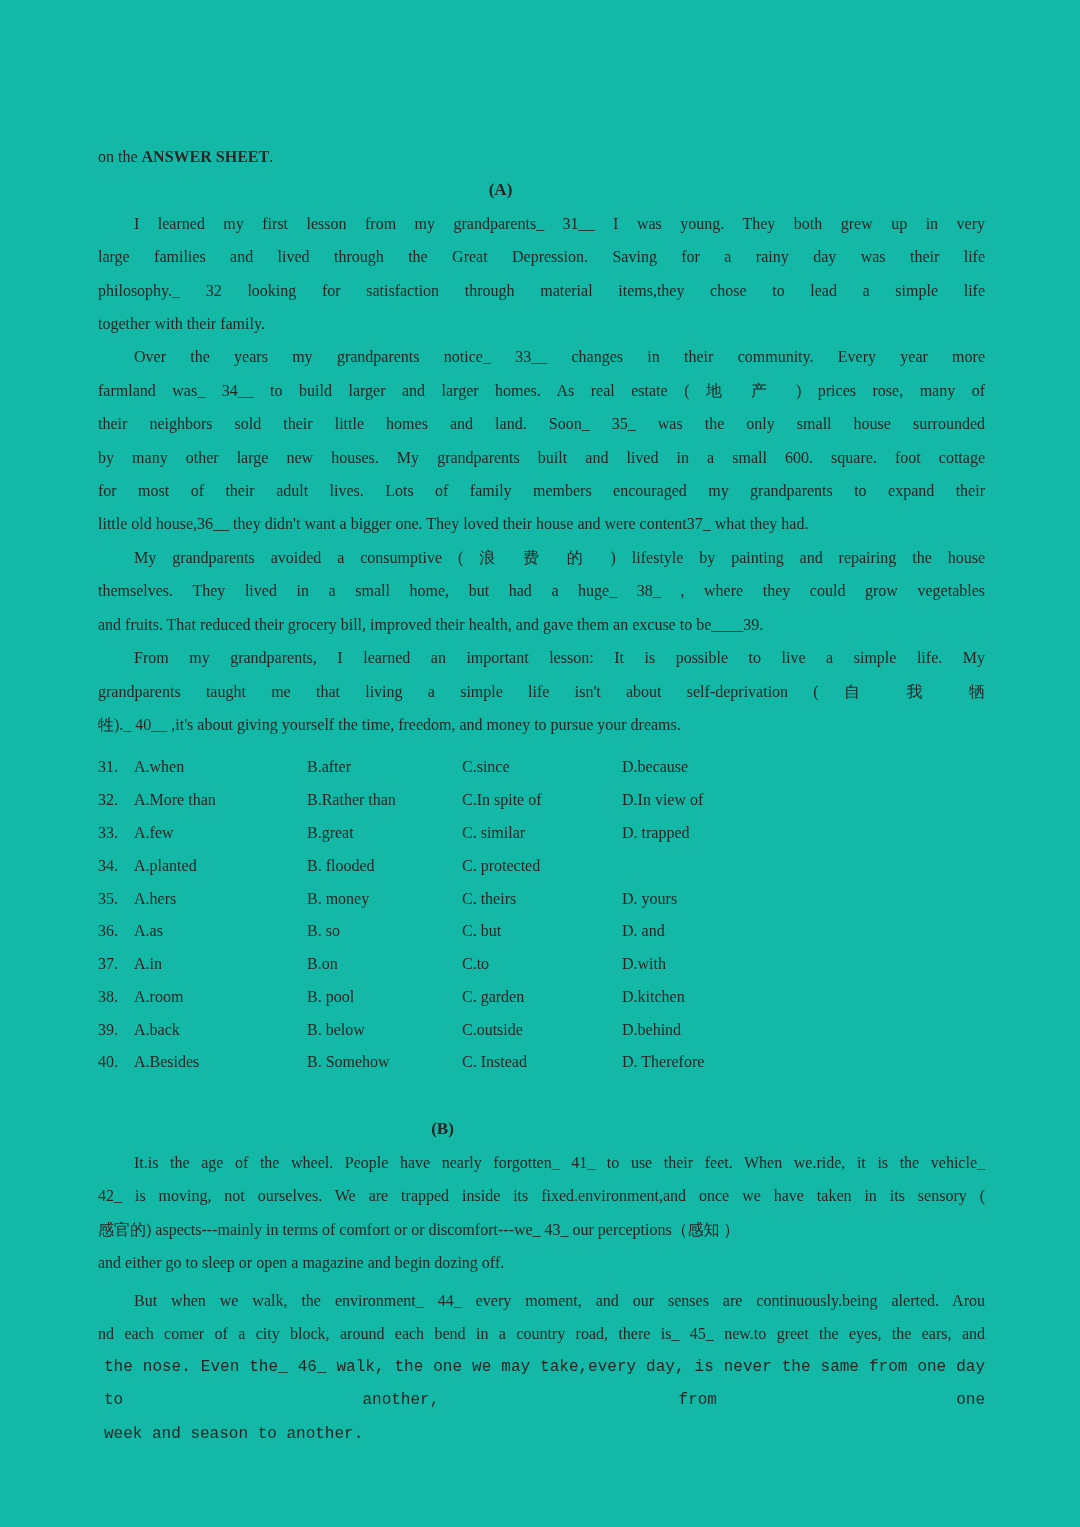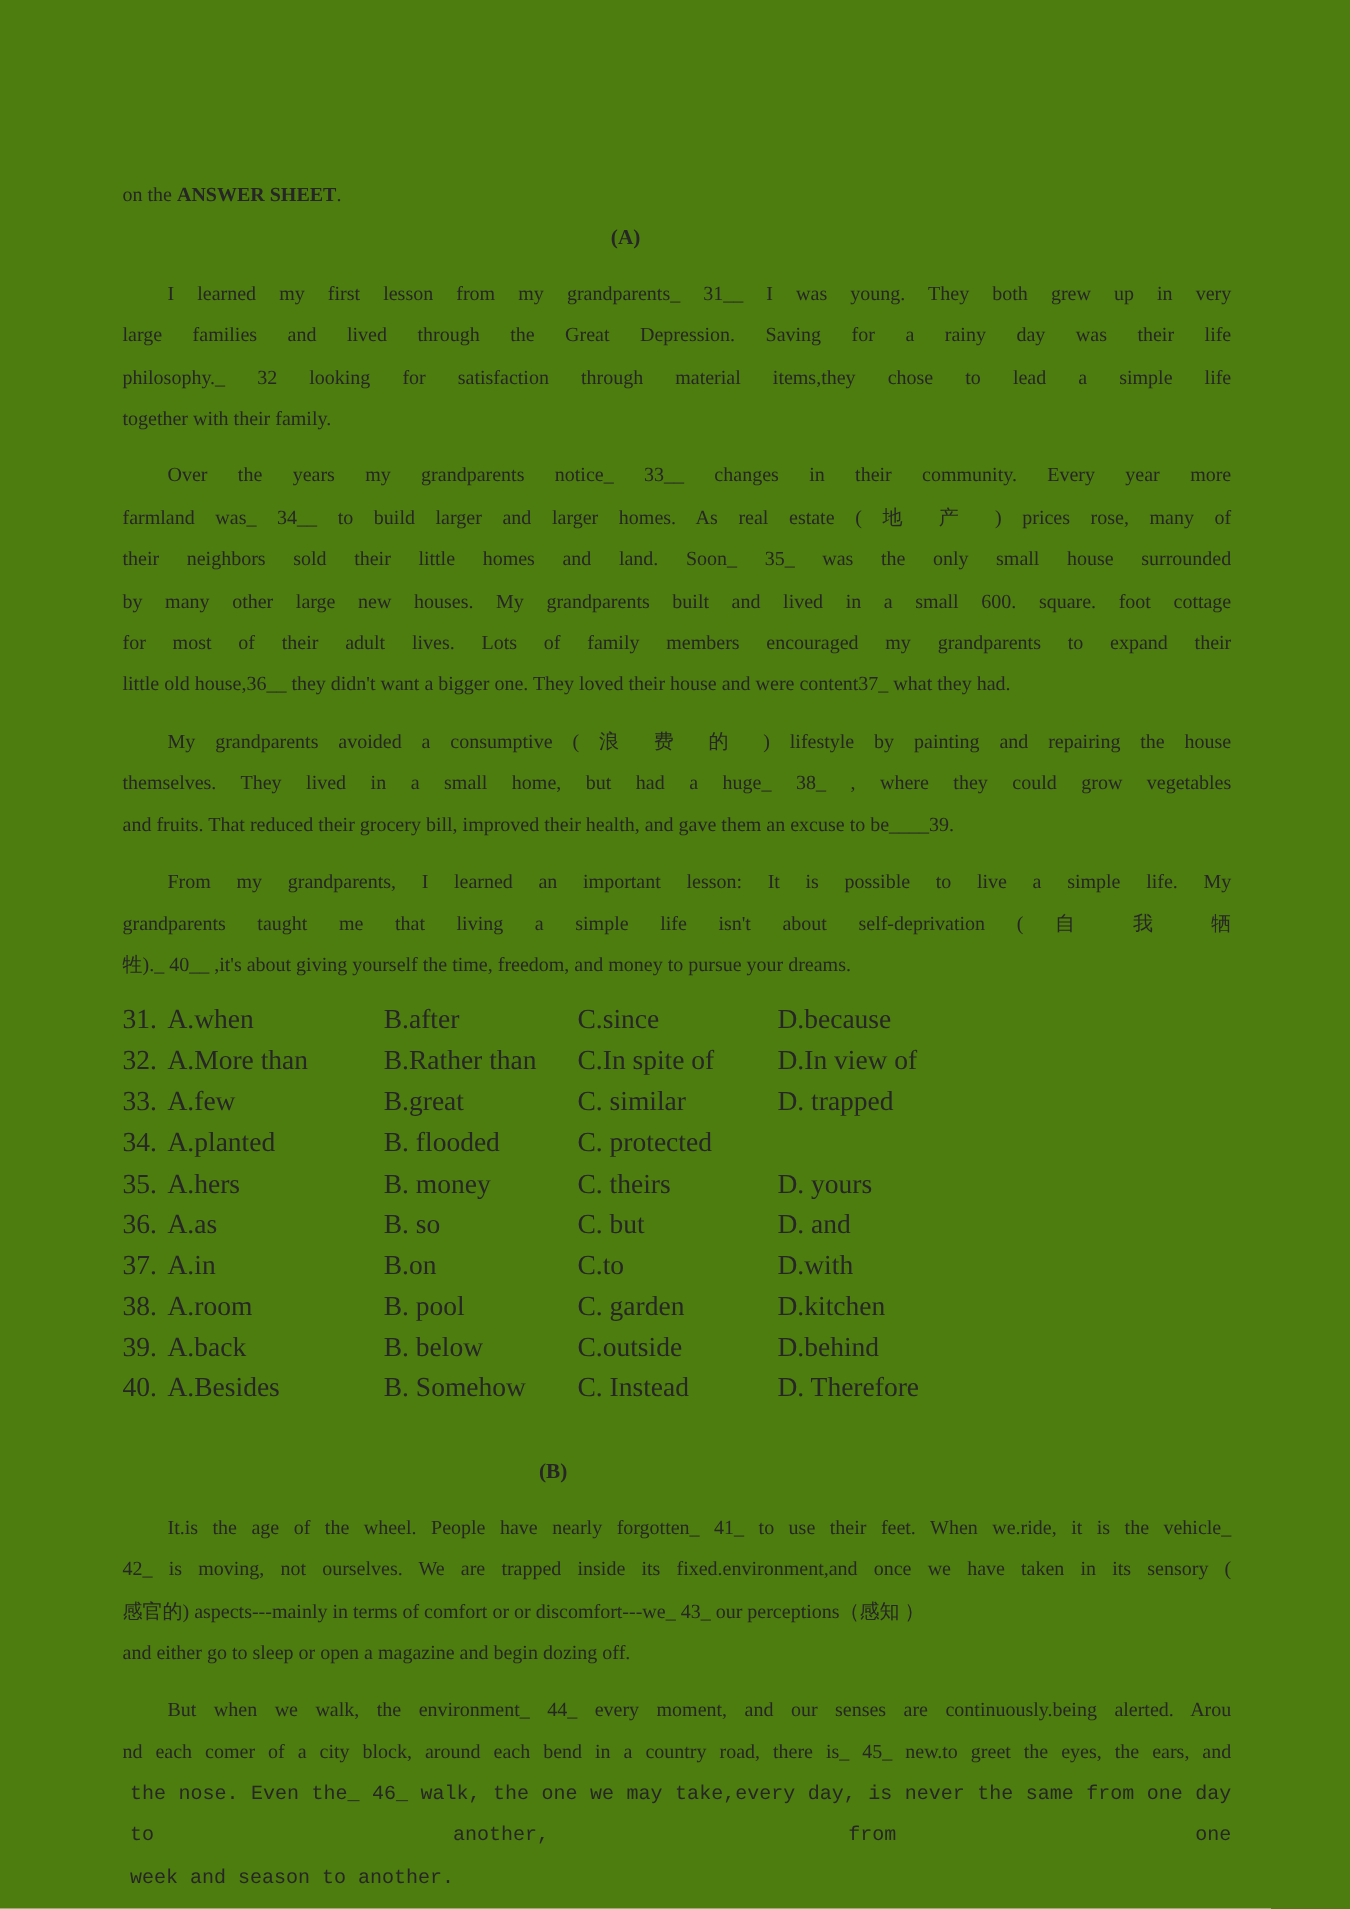--- a/index.html
+++ b/index.html
@@ -6,31 +6,31 @@
   html, body { background: #ffffff; }
   body {
     width: 1080px; height: 1527px;
     font-family: "Liberation Serif", "DejaVu Serif", serif;
     color: #262626;
   }
   .page {
     width: 1080px; height: 1527px;
     padding: 140px 95px 0 98px;
     overflow: hidden;
-    background: #4d7c0f;
+    background: #14b8a6;
   }
   .ln { font-size: 16px; line-height: 33.4px; text-align: left; }
   .j { text-align: justify; text-align-last: justify; text-justify: inter-word; }
-  .ind { text-indent: 36px; margin-top: 12px; }
+  .ind { text-indent: 36px; }
   .b { font-weight: bold; }
   .heading { font-size: 17px; font-weight: bold; text-align: center; }
   .heading-a { padding-right: 82px; }
   .heading-b { padding-right: 198px; margin-top: 33px; }
   .qblock { margin-top: 10px; }
-  .qrow { display: flex; font-size: 22px; line-height: 32.8px; }
+  .qrow { display: flex; font-size: 16px; line-height: 32.8px; }
   .qnum { width: 36px; }
   .qa { width: 173px; }
   .qb { width: 155px; }
   .qc { width: 160px; }
   .qd { flex: 1; }
   .section-b .ln { line-height: 33.5px; }
   .pb2 { margin-top: 4px; }
   .sind { padding-left: 6px; font-family: Liberation Mono, monospace; }
 </style>
 </head>

